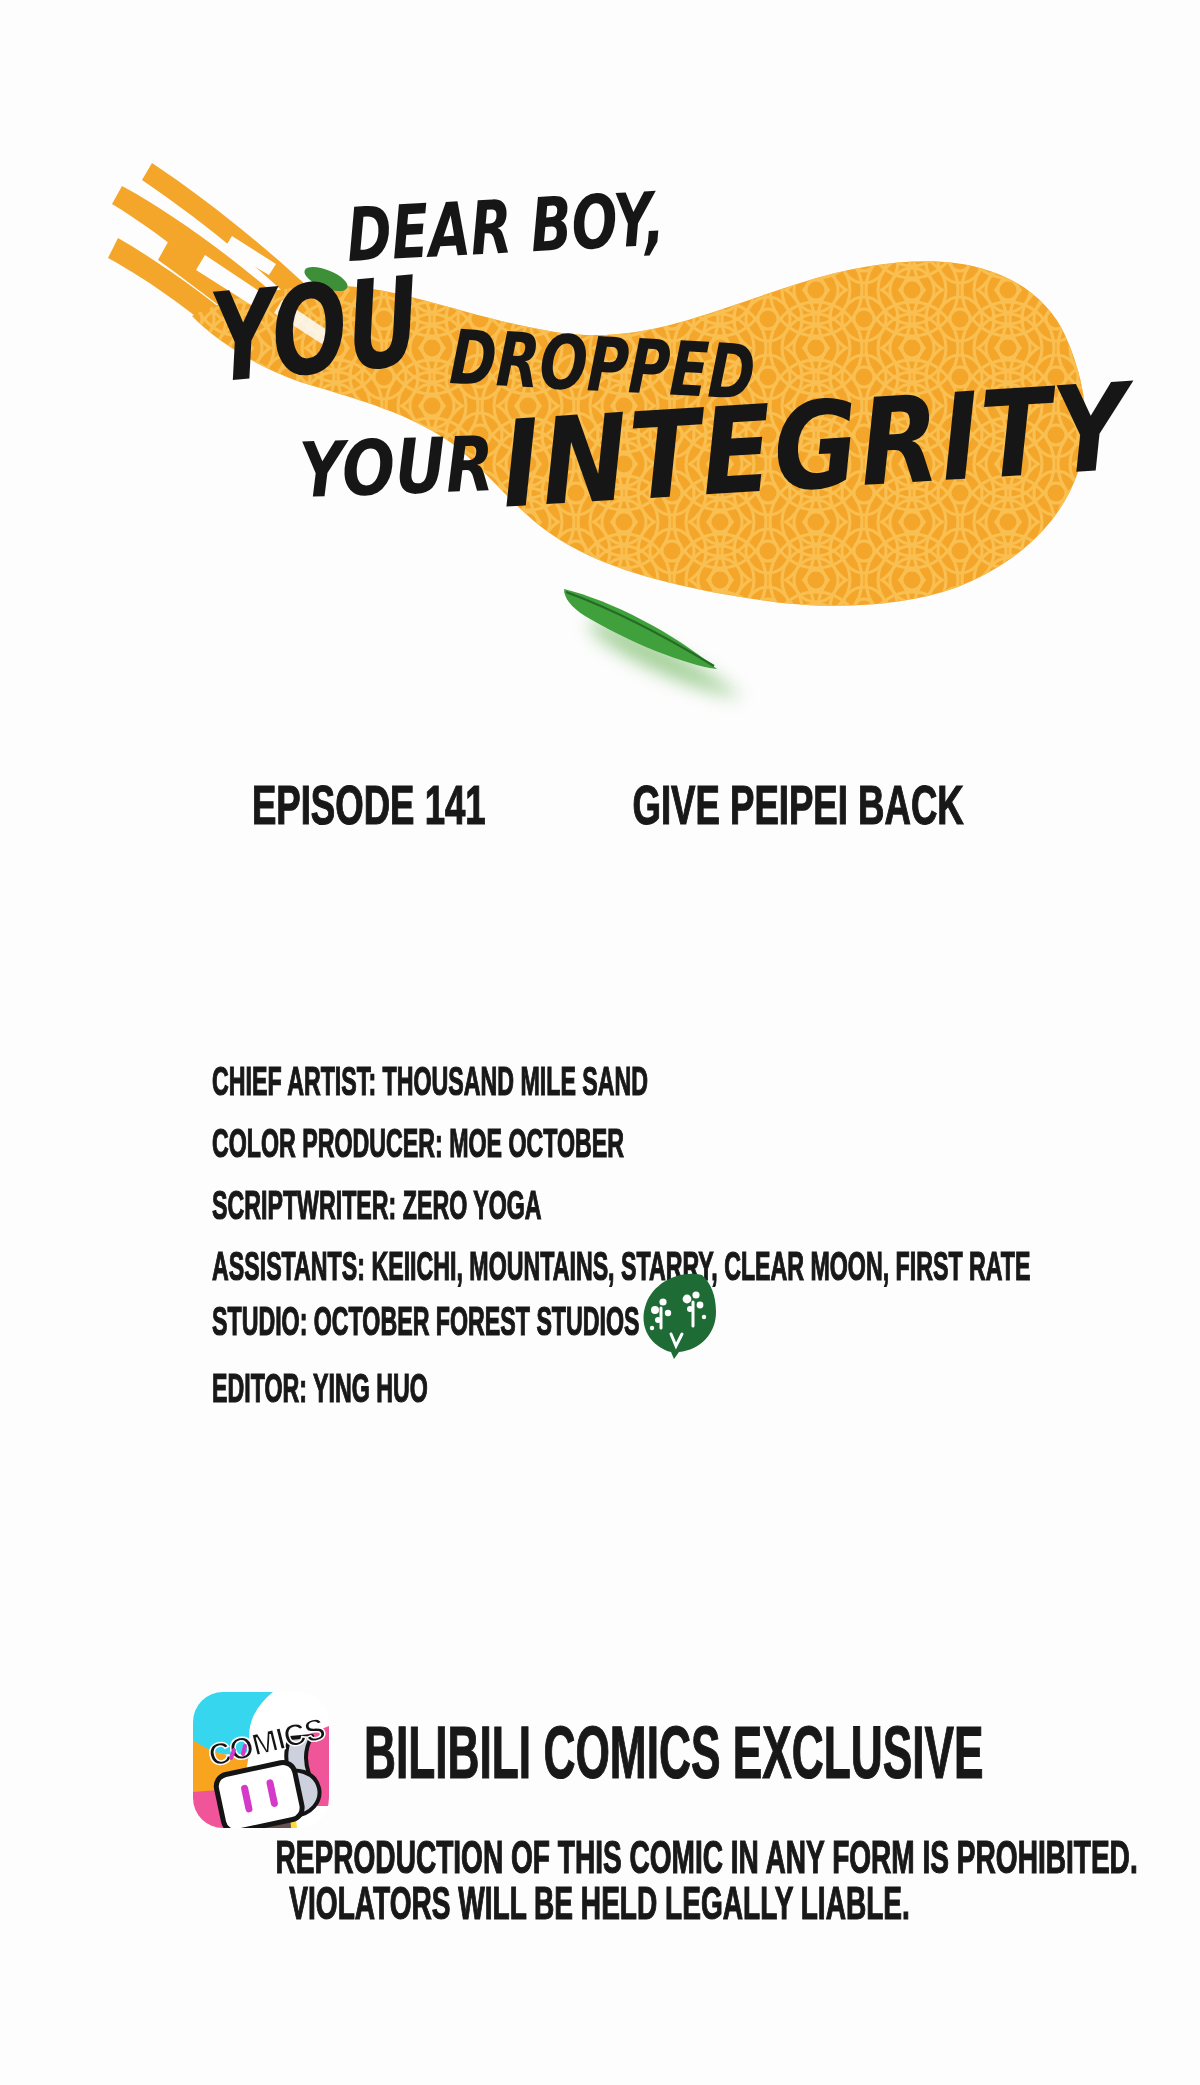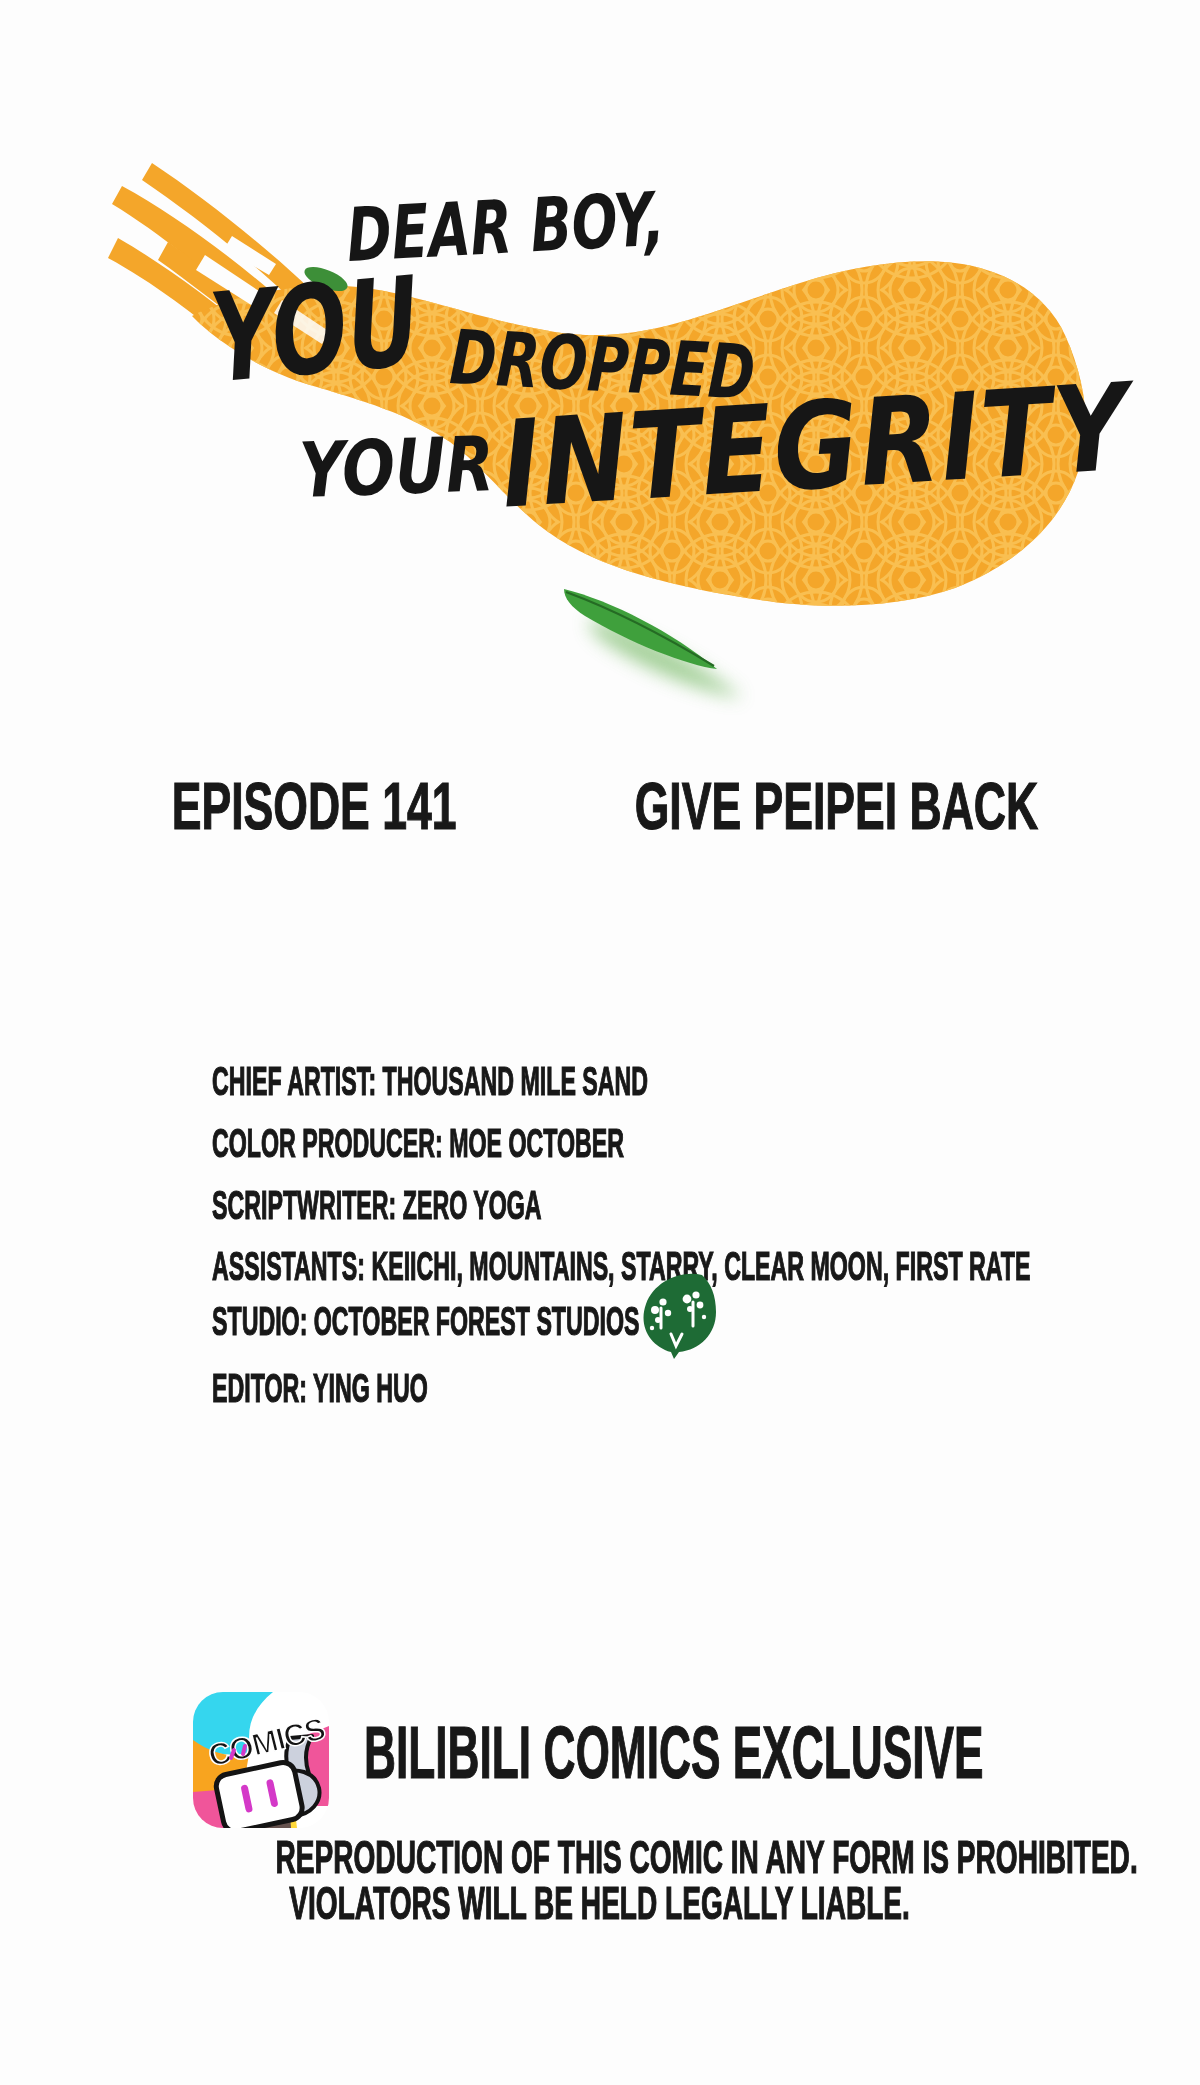--- a/index.html
+++ b/index.html
@@ -20,21 +20,21 @@
   .t-dropped .sq{transform:scaleX(.75);}
   .t-your{left:298px;top:433px;font-size:76px;transform:rotate(-2deg);transform-origin:left top;}
   .t-your .sq{transform:scaleX(.82);}
   .t-integrity{left:498px;top:406px;font-size:120px;transform:rotate(-3.5deg);transform-origin:left top;letter-spacing:2px;}
   .t-integrity .sq{transform:scaleX(.86);}
   
   .impact{font-weight:bold;color:#181818;-webkit-text-stroke:1.2px #181818;
     white-space:nowrap;display:inline-block;line-height:1;}
   
   .episode{position:absolute;left:20px;top:772px;width:1200px;text-align:center;z-index:2;}
-  .episode .row{line-height:67px;font-size:67px;}
+  .episode .row{line-height:67px;font-size:55px;}
   .episode .sq{display:inline-block;transform:scaleX(.665);transform-origin:center top;}
   
   .credits{position:absolute;left:200px;top:0;width:950px;z-index:2;}
   .credit-row{position:absolute;left:12px;font-size:40px;line-height:40px;}
   .credit-row .sq{display:inline-block;transform:scaleX(.58);transform-origin:left top;}
   .studio-leaf{position:absolute;left:426px;top:-29px;}
   
   .logo-box{position:absolute;left:193px;top:1692px;z-index:2;}
   .exclusive{position:absolute;left:364px;top:1715px;font-size:75px;line-height:75px;z-index:2;}
   .exclusive .sq{display:inline-block;transform:scaleX(.59);transform-origin:left top;}

